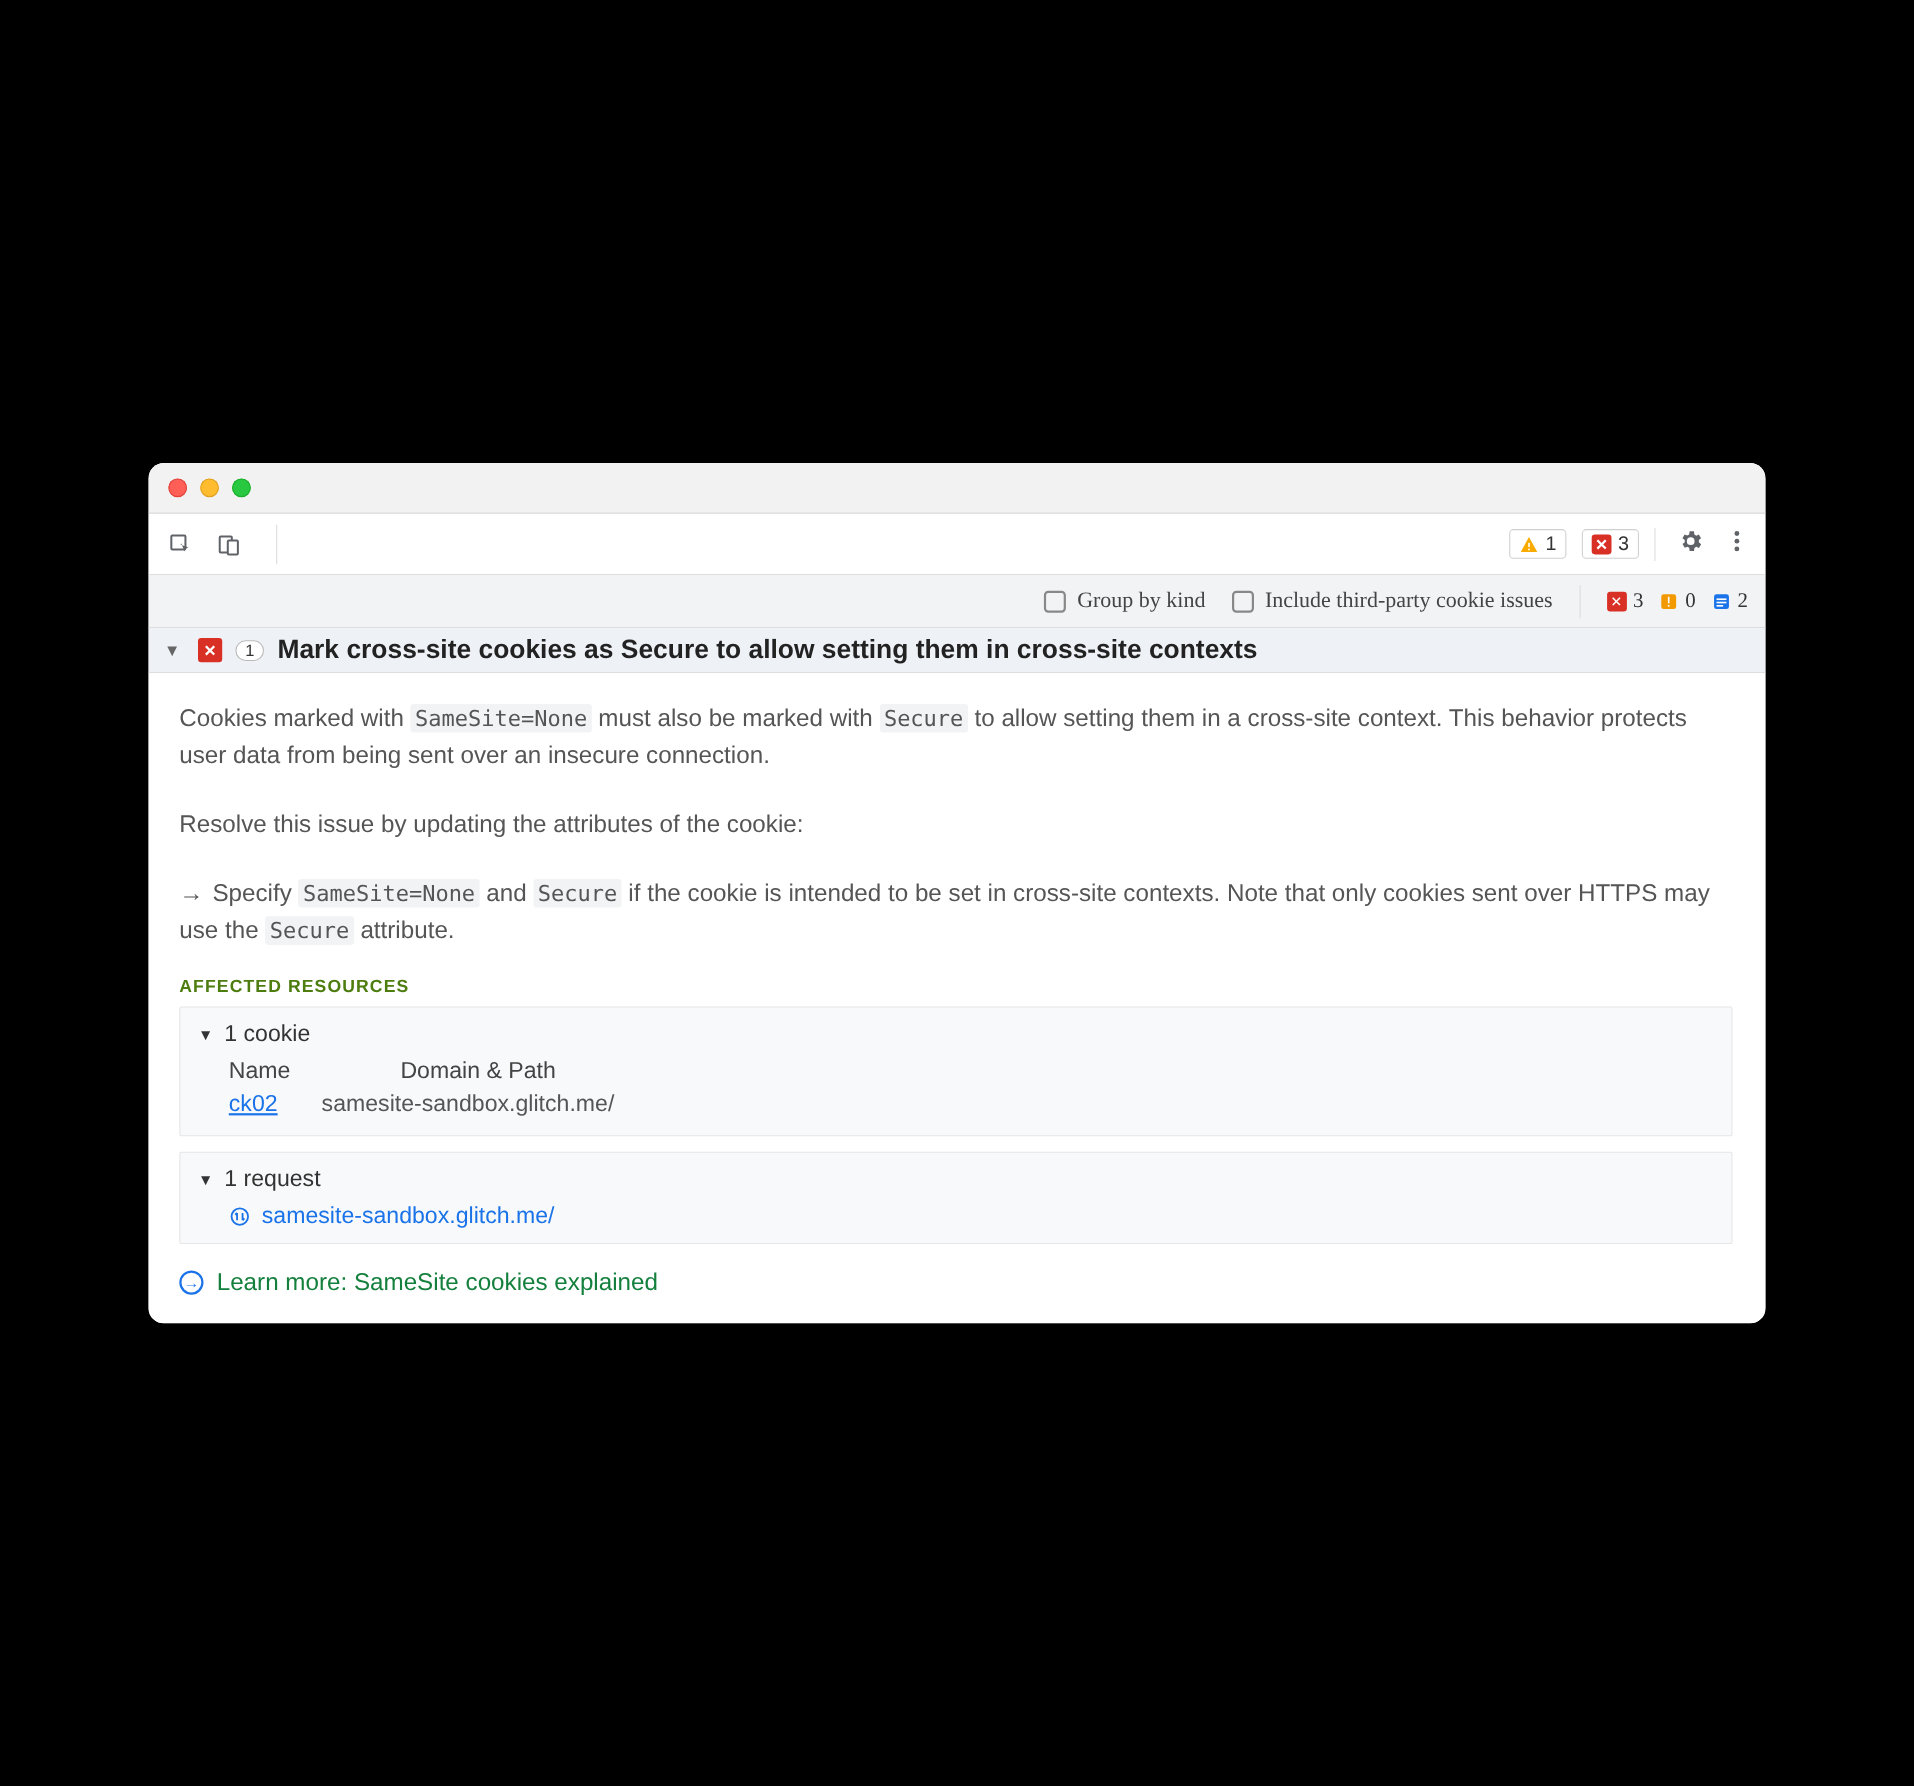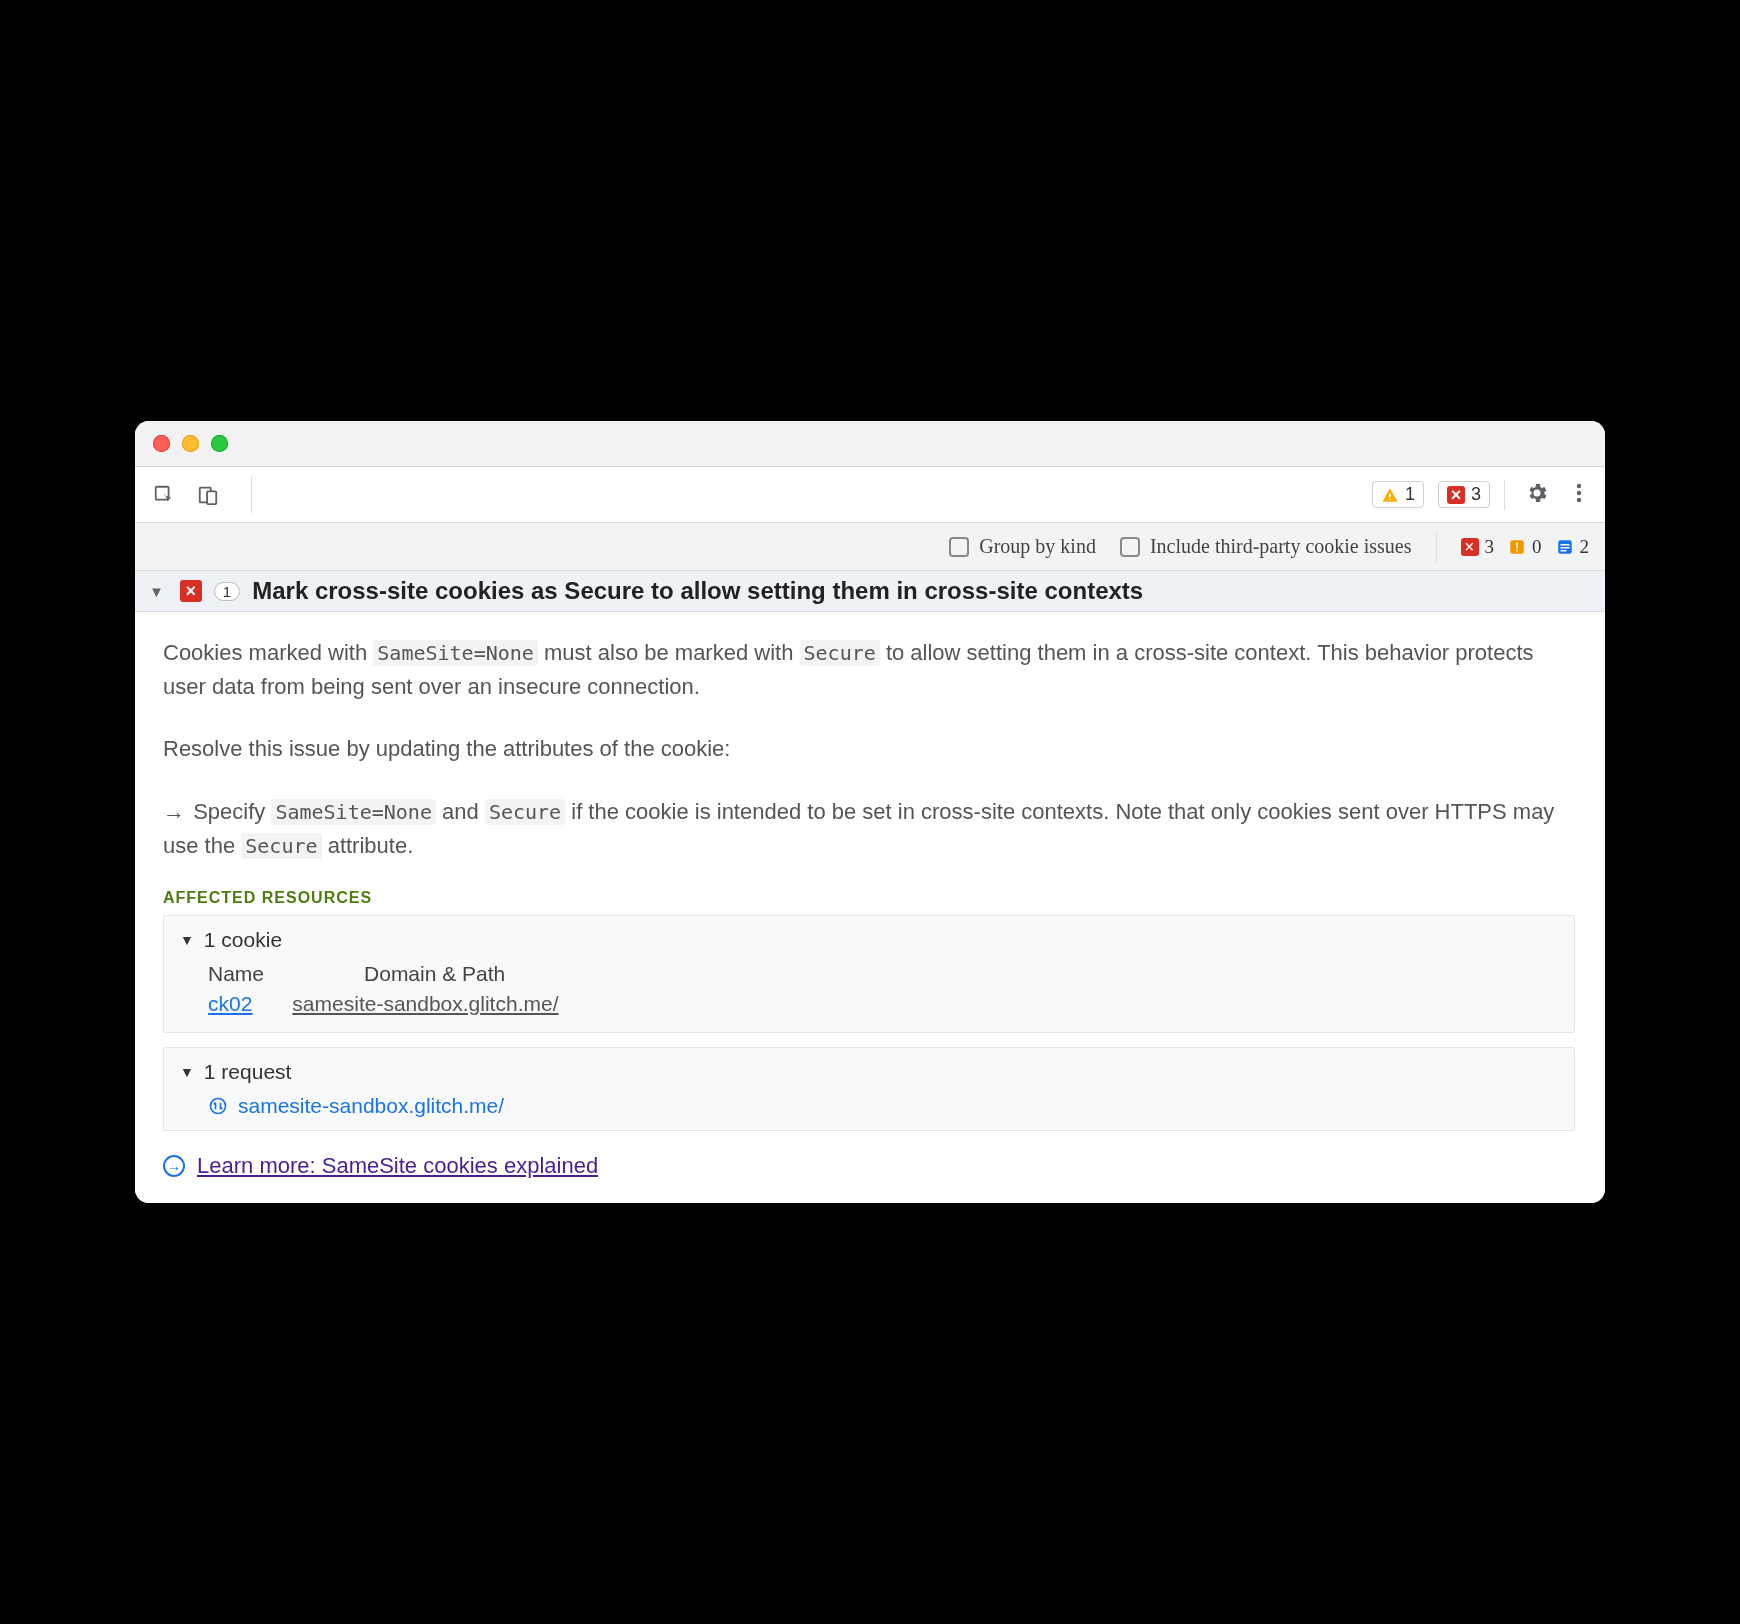--- a/index.html
+++ b/index.html
@@ -128,29 +128,29 @@
     border: 1px solid #e6e6e6;
     border-radius: 2px;
     padding: 12px 16px;
     margin-bottom: 14px;
   }
   .afhead { display: flex; align-items: center; gap: 10px; color: #333; }
   .afhead .tri { font-size: 14px; }
   .afhead-txt { font-size: 21px; }
   .aftable { margin: 10px 0 4px 28px; }
   .aftable .throw { display: flex; gap: 100px; font-size: 21px; color: #444; margin-bottom: 6px; }
-  .aftable .trow { display: flex; gap: 40px; font-size: 21px; text-decoration: underline;}
+  .aftable .trow { display: flex; gap: 40px; font-size: 21px;}
   .linky { color: #1a73e8; text-decoration: underline; cursor: pointer; }
   .reqline { margin: 10px 0 0 28px; display:flex; align-items:center; gap:10px; font-size:21px; color:#1a73e8;}
   .learn { display:flex; align-items:center; gap:12px; margin-top: 22px; }
   .learn .circ {
     width: 22px; height: 22px; border: 2px solid #1a73e8; border-radius: 50%;
     display:flex; align-items:center; justify-content:center; color:#1a73e8; font-size:14px; font-weight:bold;
   }
-  .learn a { font-size: 22px; color: #4c1d95; text-decoration: underline; cursor: pointer;}
+  .learn a { font-size: 22px; color: #15803d; cursor: pointer;}
   
   .ic { display:inline-flex; }
 </style>
 </head>
 <body>
 
 <div class="window">
 
   <div class="titlebar">
     <div class="traffic">

